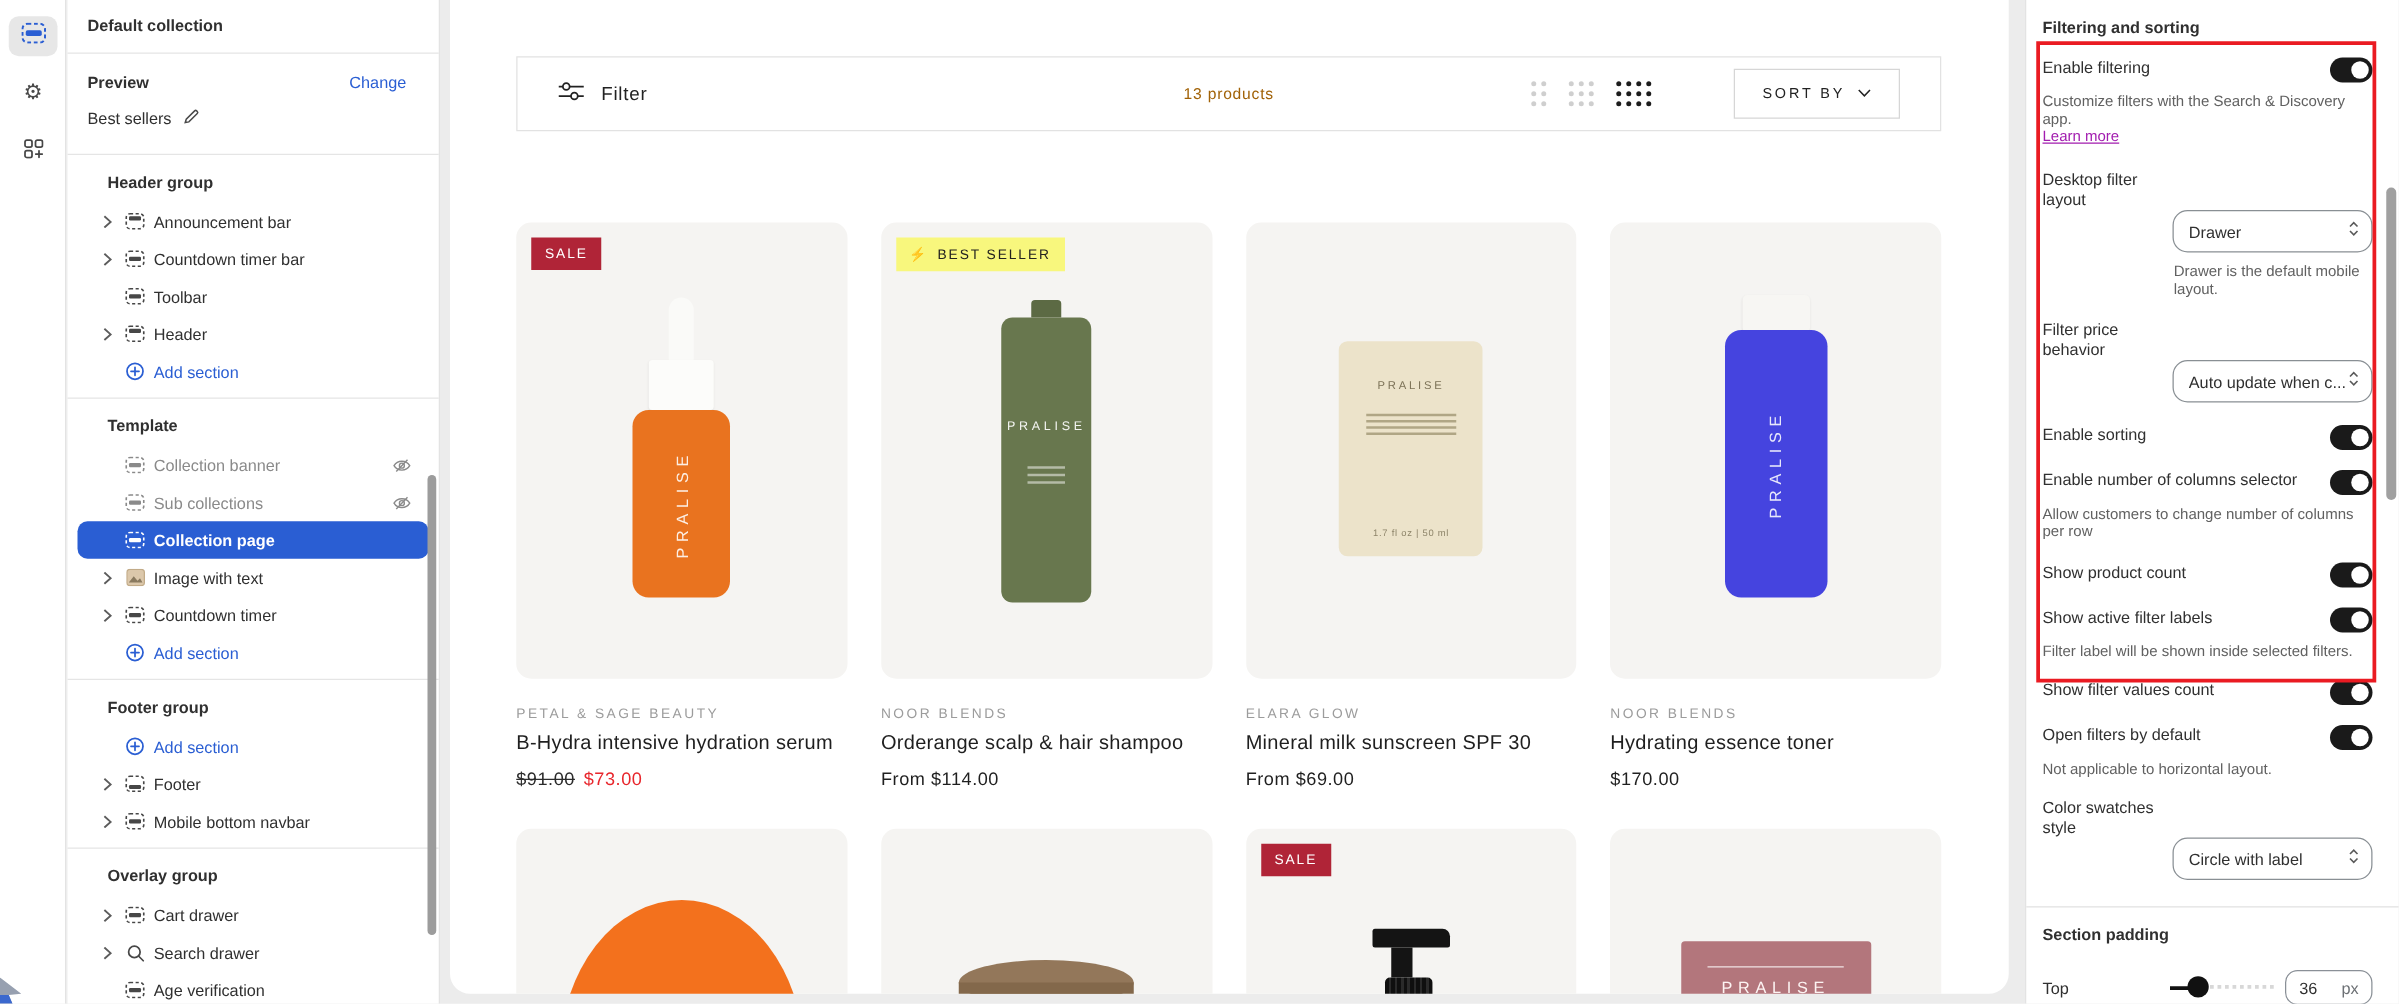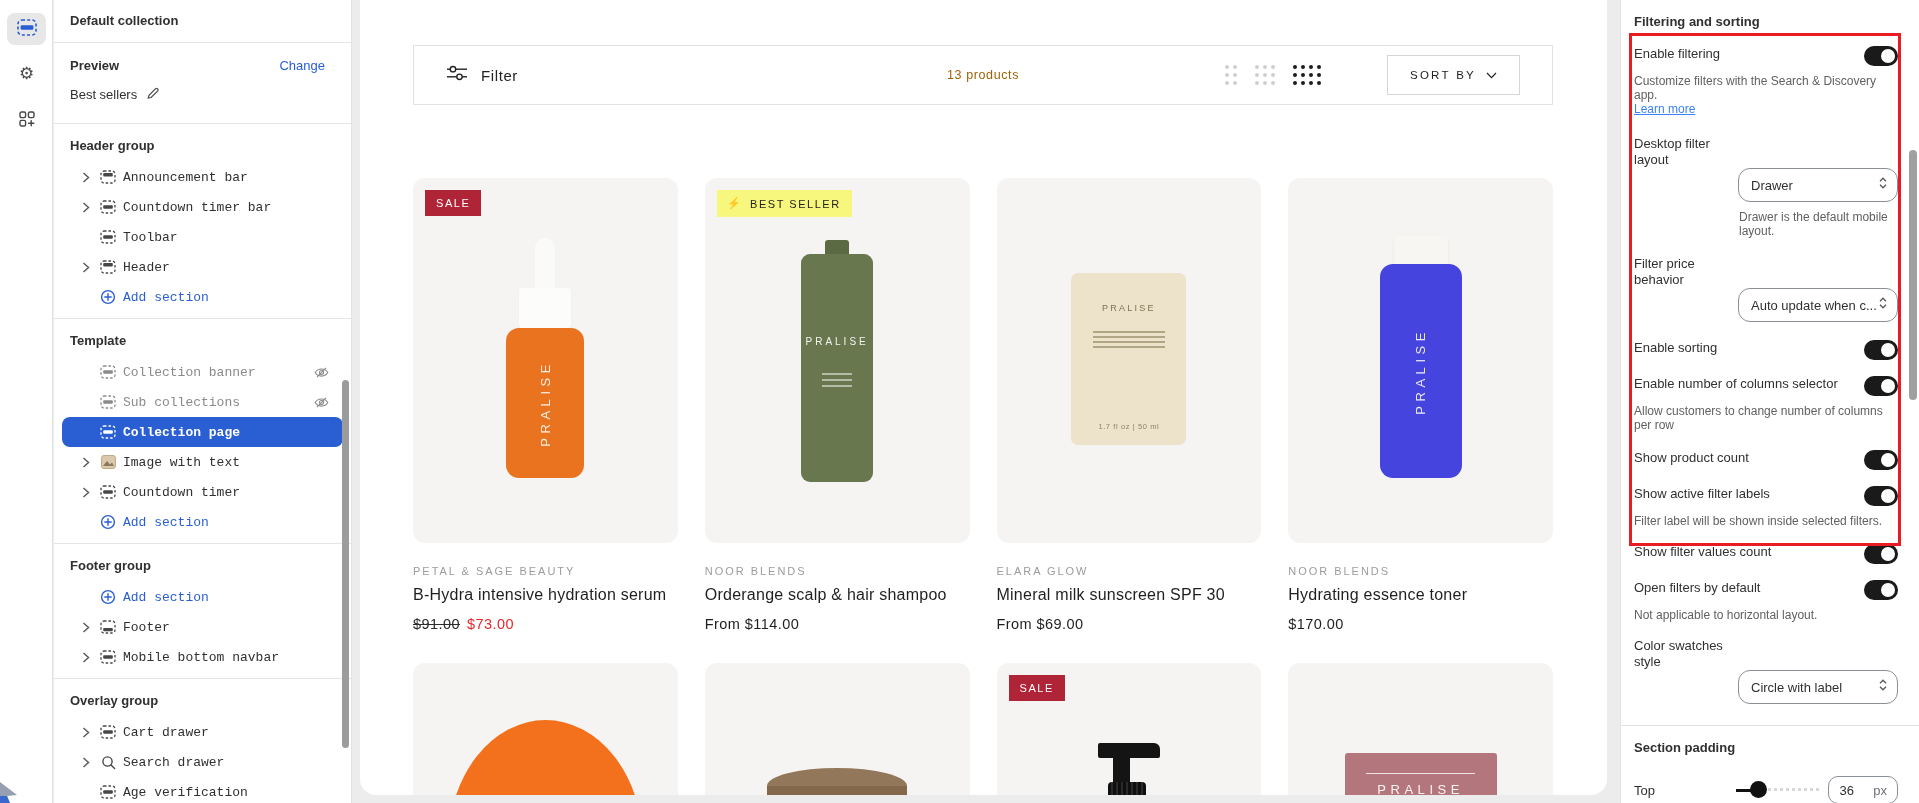--- a/index.html
+++ b/index.html
@@ -14,23 +14,23 @@
 
   
   #sidebar { position:absolute; left:54px; top:0; width:298px; height:803px; background:#fff; border-right:1px solid #e3e3e3; z-index:3; }
   .sb-inner { padding:12px 0 0 0; }
   .sb-title { font-size:13px; font-weight:700; padding-left:16px; height:18px; line-height:18px; }
   .sb-div { height:1px; background:#e5e5e5; margin:12px 0 0 0; }
   .sb-preview-row { display:flex; justify-content:space-between; align-items:center; margin-top:14px; padding:0 26px 0 16px; height:16px; }
   .sb-preview-label { font-size:13px; font-weight:700; }
   .link { color:#2a5ed3; font-size:13px; text-decoration:none; cursor:pointer; }
   .sb-bestsellers { display:flex; align-items:center; gap:9px; margin-top:12px; padding-left:16px; height:18px; font-size:13px; }
-  .group-h { font-size:13px; font-weight:700; padding-left:16px; margin-top:14px; height:16px; line-height:16px; }
+  .group-h { font-size:13px; font-weight:700; padding-left:32px; margin-top:14px; height:16px; line-height:16px; }
   .sb-row { display:flex; align-items:center; height:30px; padding-left:20px; cursor:pointer; position:relative; margin:0 8px 0 8px; border-radius:8px; }
-  .sb-rows { margin-top:8px;font-family:Liberation Mono, monospace; }
+  .sb-rows { margin-top:8px; }
   .sb-row .chev { width:18px; display:flex; align-items:center; }
   .sb-row .ric { width:16px; margin-right:7px; display:flex; align-items:center; justify-content:center; }
   .sb-row .lbl { font-size:13px; color:#303030; }
   .sb-row.add .lbl { color:#2a5ed3; }
   .sb-row.selected { background:#2a5ed3; }
   .sb-row.selected .lbl { color:#fff; font-weight:600; }
   .eyeoff { position:absolute; right:14px; top:8px; }
   .sb-scroll { position:absolute; right:2px; top:380px; width:7px; height:368px; border-radius:4px; background:#9c9c9c; }
 
   
@@ -90,21 +90,21 @@
   .packet .pk-name { text-align:center; margin-top:8px; font-size:13px; letter-spacing:.35em; color:#fdf4f3; }
 
   
   #panel { position:absolute; left:1620px; top:0; width:299px; height:803px; background:#fff; border-left:1px solid #e3e3e3; padding:0 21px 0 13px; z-index:3; }
   .panel-title { margin-top:14px; font-size:13px; font-weight:700; height:16px; line-height:16px; }
   .toggle-row { display:flex; align-items:flex-start; height:20px; }
   .toggle-row .t-lbl { font-size:13px; flex:1; }
   .toggle { width:34px; height:20px; background:#1a1a1a; border-radius:10px; position:relative; cursor:pointer; flex:none; }
   .toggle .knob { position:absolute; right:3px; top:3px; width:14px; height:14px; border-radius:7px; background:#fff; }
   .help { margin-top:8px; font-size:12px; line-height:14px; color:#616161; }
-  .help a { color:#3b82f6; }
+  .help a { color:#a21caf; }
   .sel-row { display:flex; align-items:flex-start;flex-direction:column; }
   .sel-lbl { width:105px; font-size:13px; line-height:16px; }
   .selbox { margin-left:auto; width:160px; height:34px; border:1px solid #898f94; border-radius:12px; background:#fff; display:flex; align-items:center; padding:0 9px 0 12px; cursor:pointer; }
   .selbox .sel-val { font-size:13px; color:#303030; flex:1; white-space:nowrap; overflow:hidden; }
   .help-indent { margin-left:105px; }
   .p-div { height:1px; background:#e1e1e1; margin:21px -21px 0 -13px; }
   .slider-row { display:flex; align-items:center; height:28px; margin-top:20px; }
   .sl-lbl { width:103px; font-size:13px; }
   .track { position:relative; width:84px; height:18px; margin-right:9px; cursor:pointer; }
   .t-solid { position:absolute; left:0; top:8px; height:3px; background:#111; }

